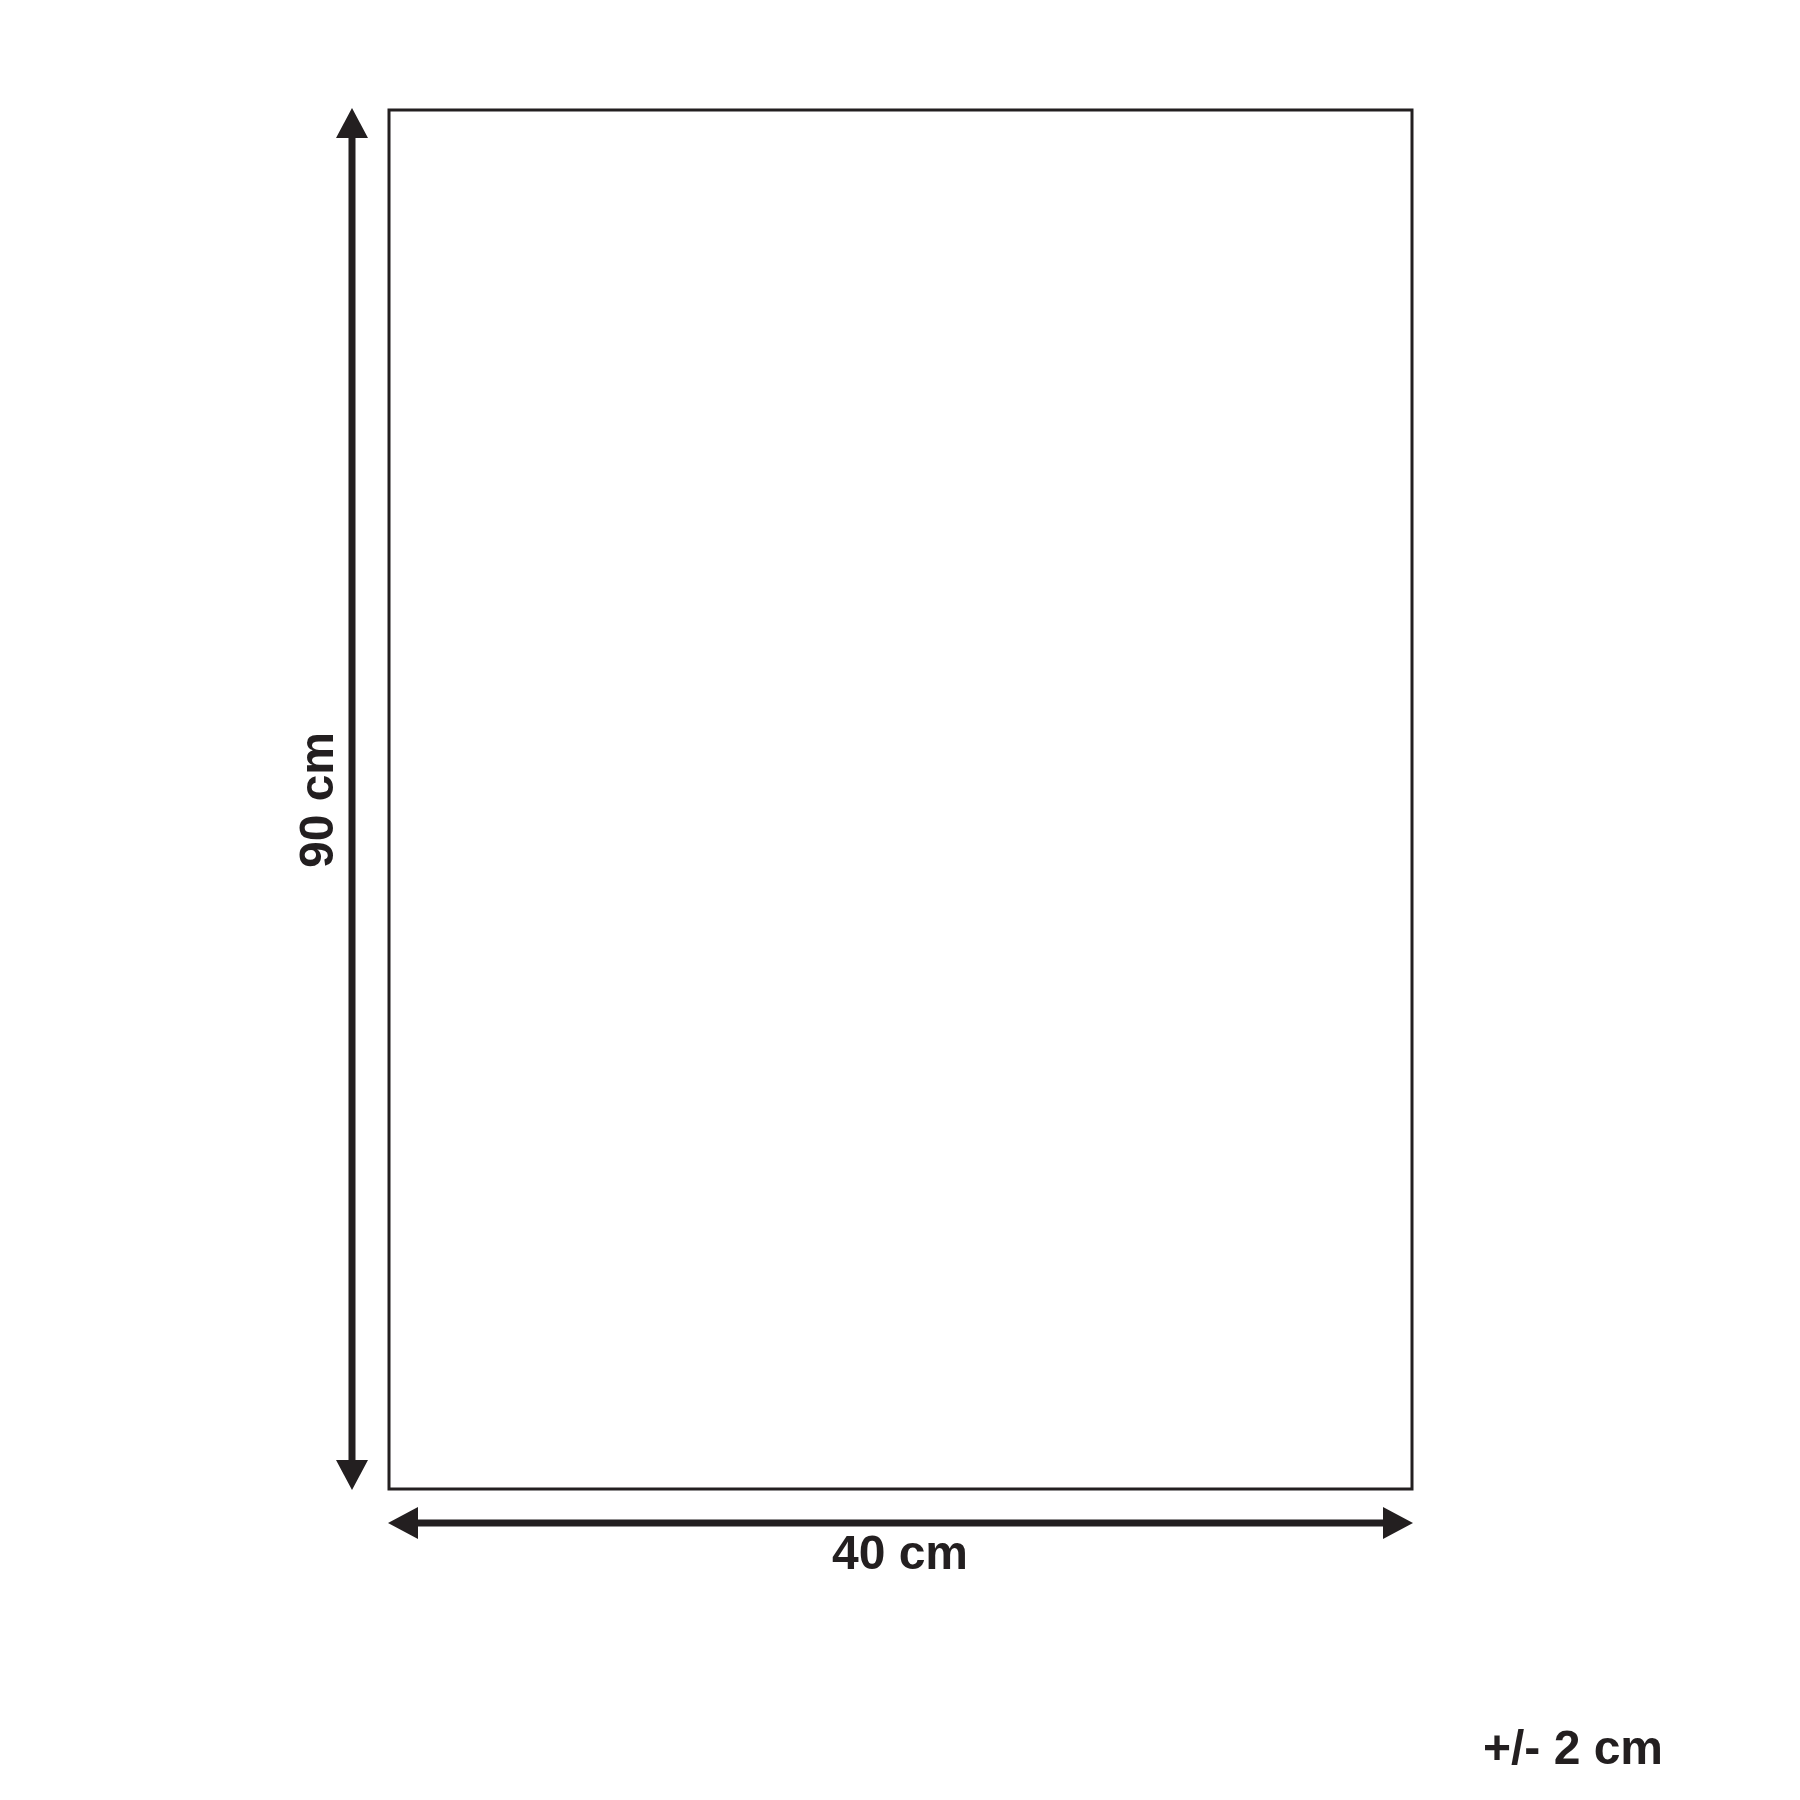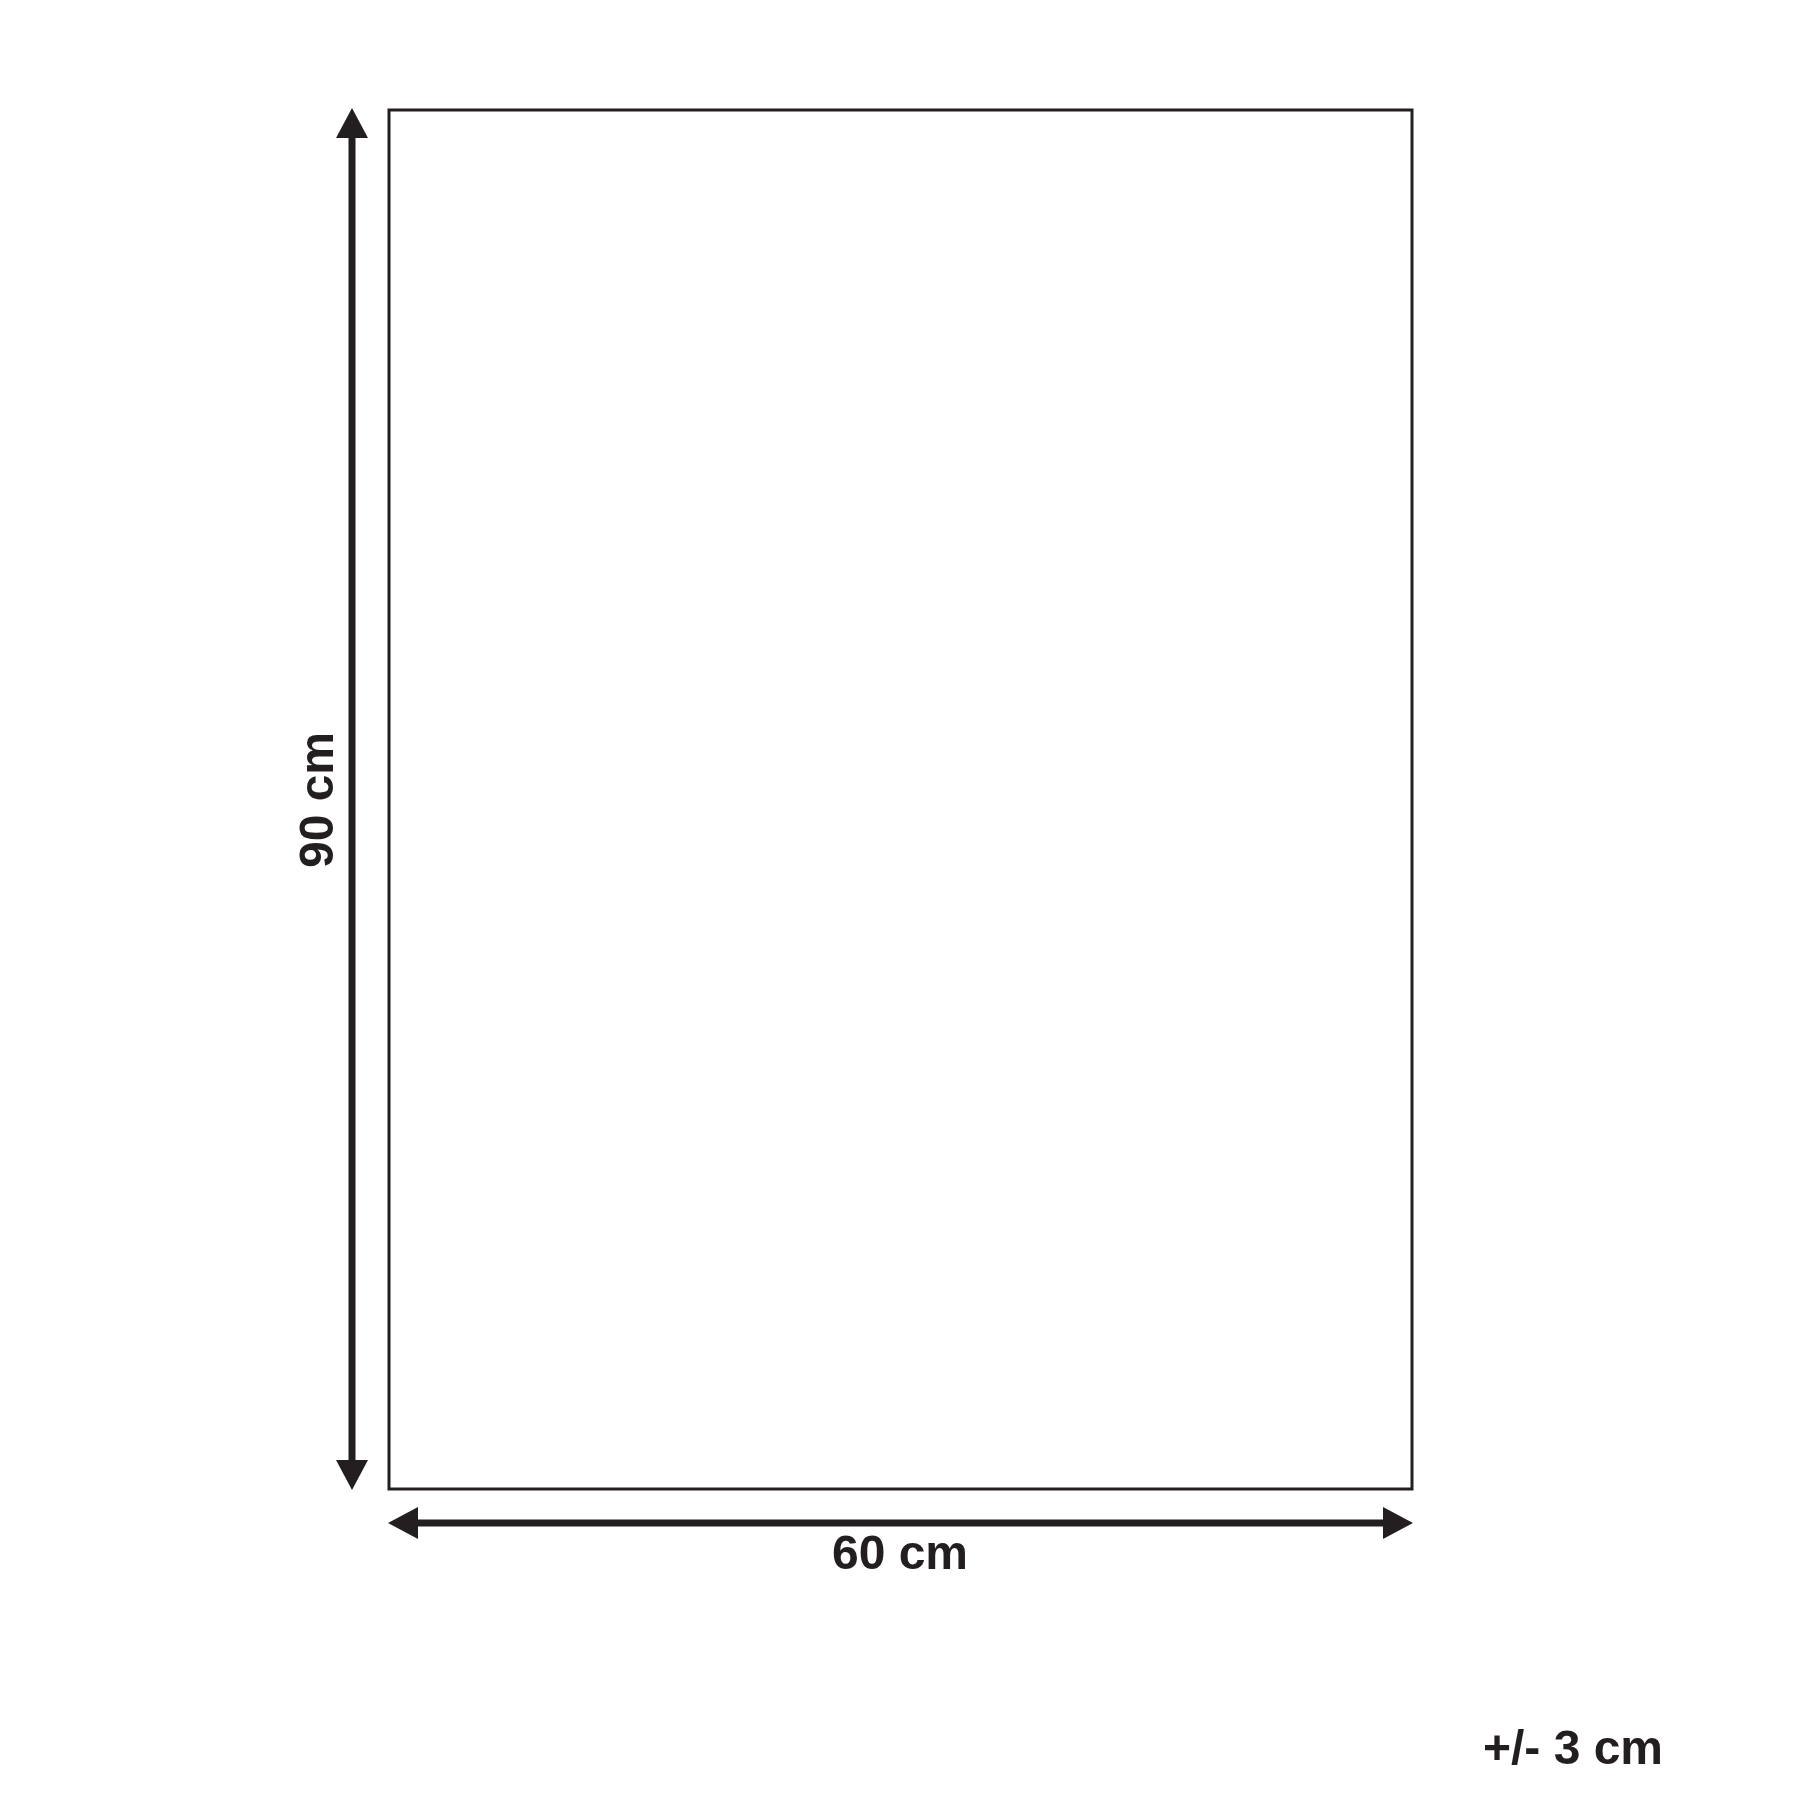--- a/index.html
+++ b/index.html
@@ -63,17 +63,17 @@
 
     <g>
       <line x1="414" y1="1523" x2="1388" y2="1523" stroke="#231f20" stroke-width="7"></line>
       <polygon points="388,1523 418,1507 418,1539" fill="#231f20"></polygon>
       <polygon points="1413,1523 1383,1507 1383,1539" fill="#231f20"></polygon>
     </g>
   </svg>
 
   <div class="dim-label height-label">90 cm</div>
 
-  <div class="dim-label width-label">60 cm</div>
+  <div class="dim-label width-label">40 cm</div>
 
-  <div class="dim-label tolerance-label">+/- 3 cm</div>
+  <div class="dim-label tolerance-label">+/- 2 cm</div>
 
 </div>
 
 </body></html>

